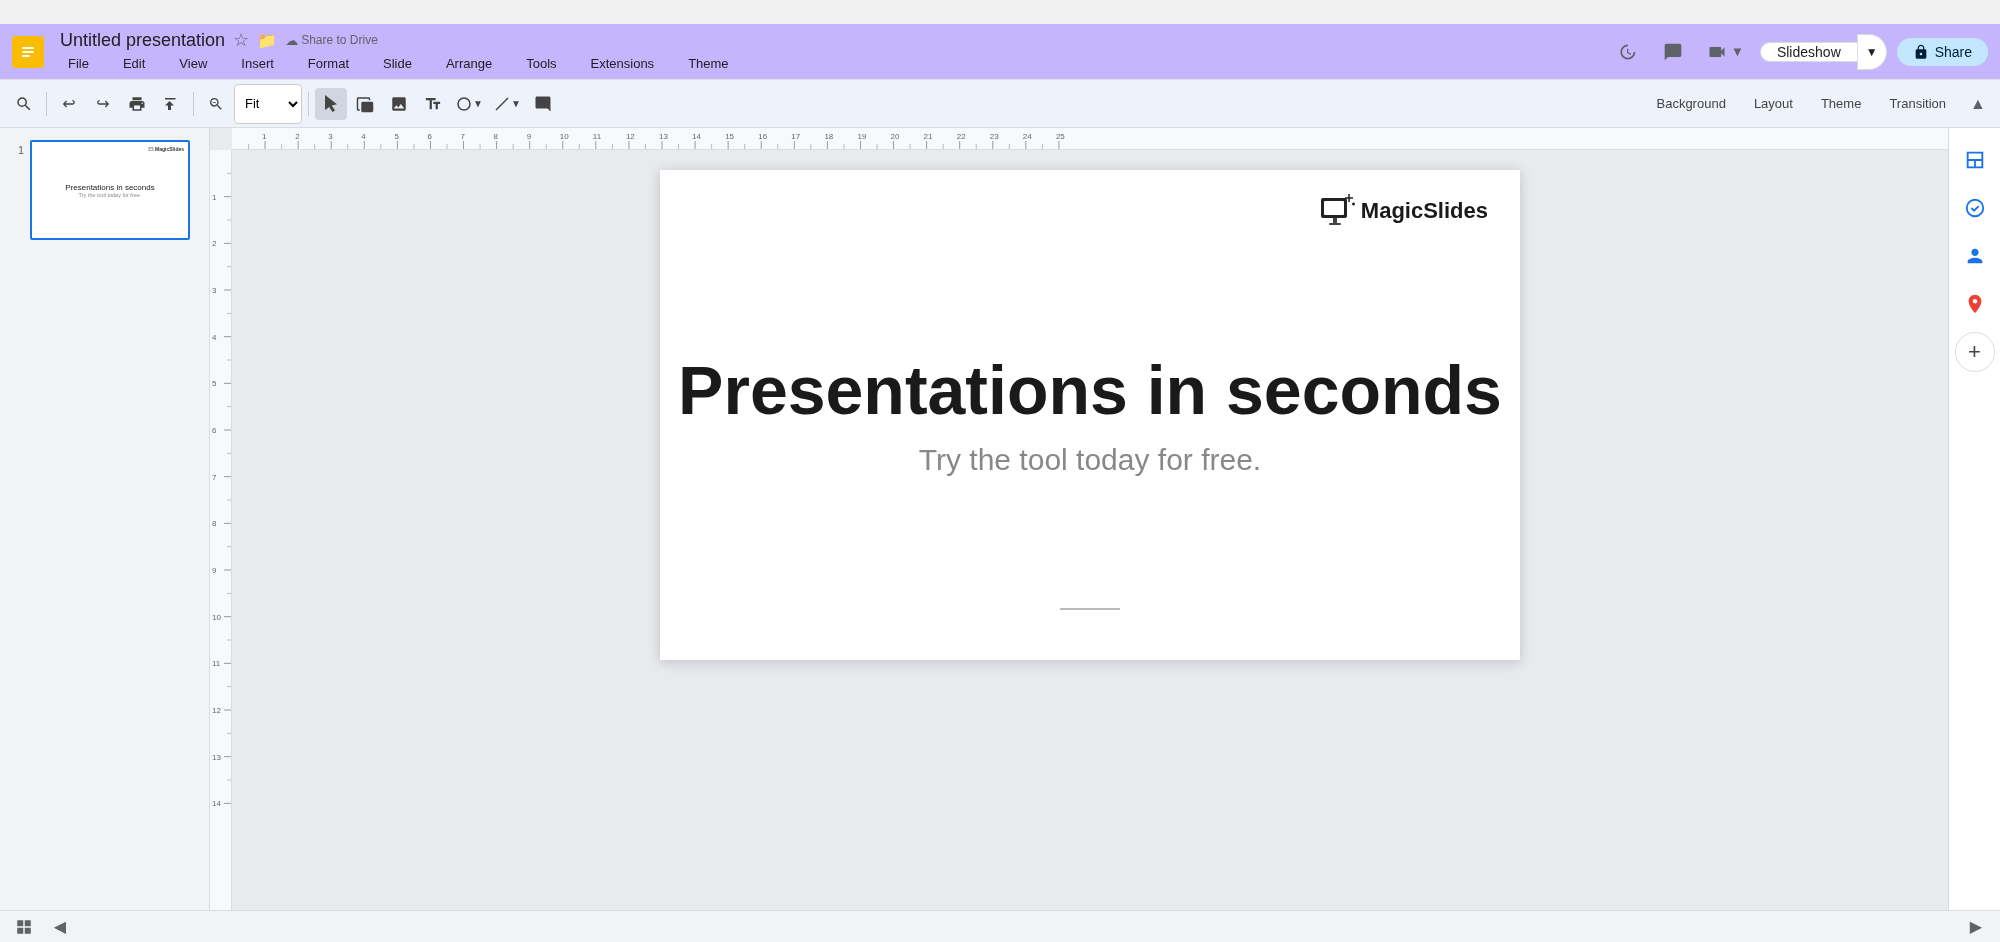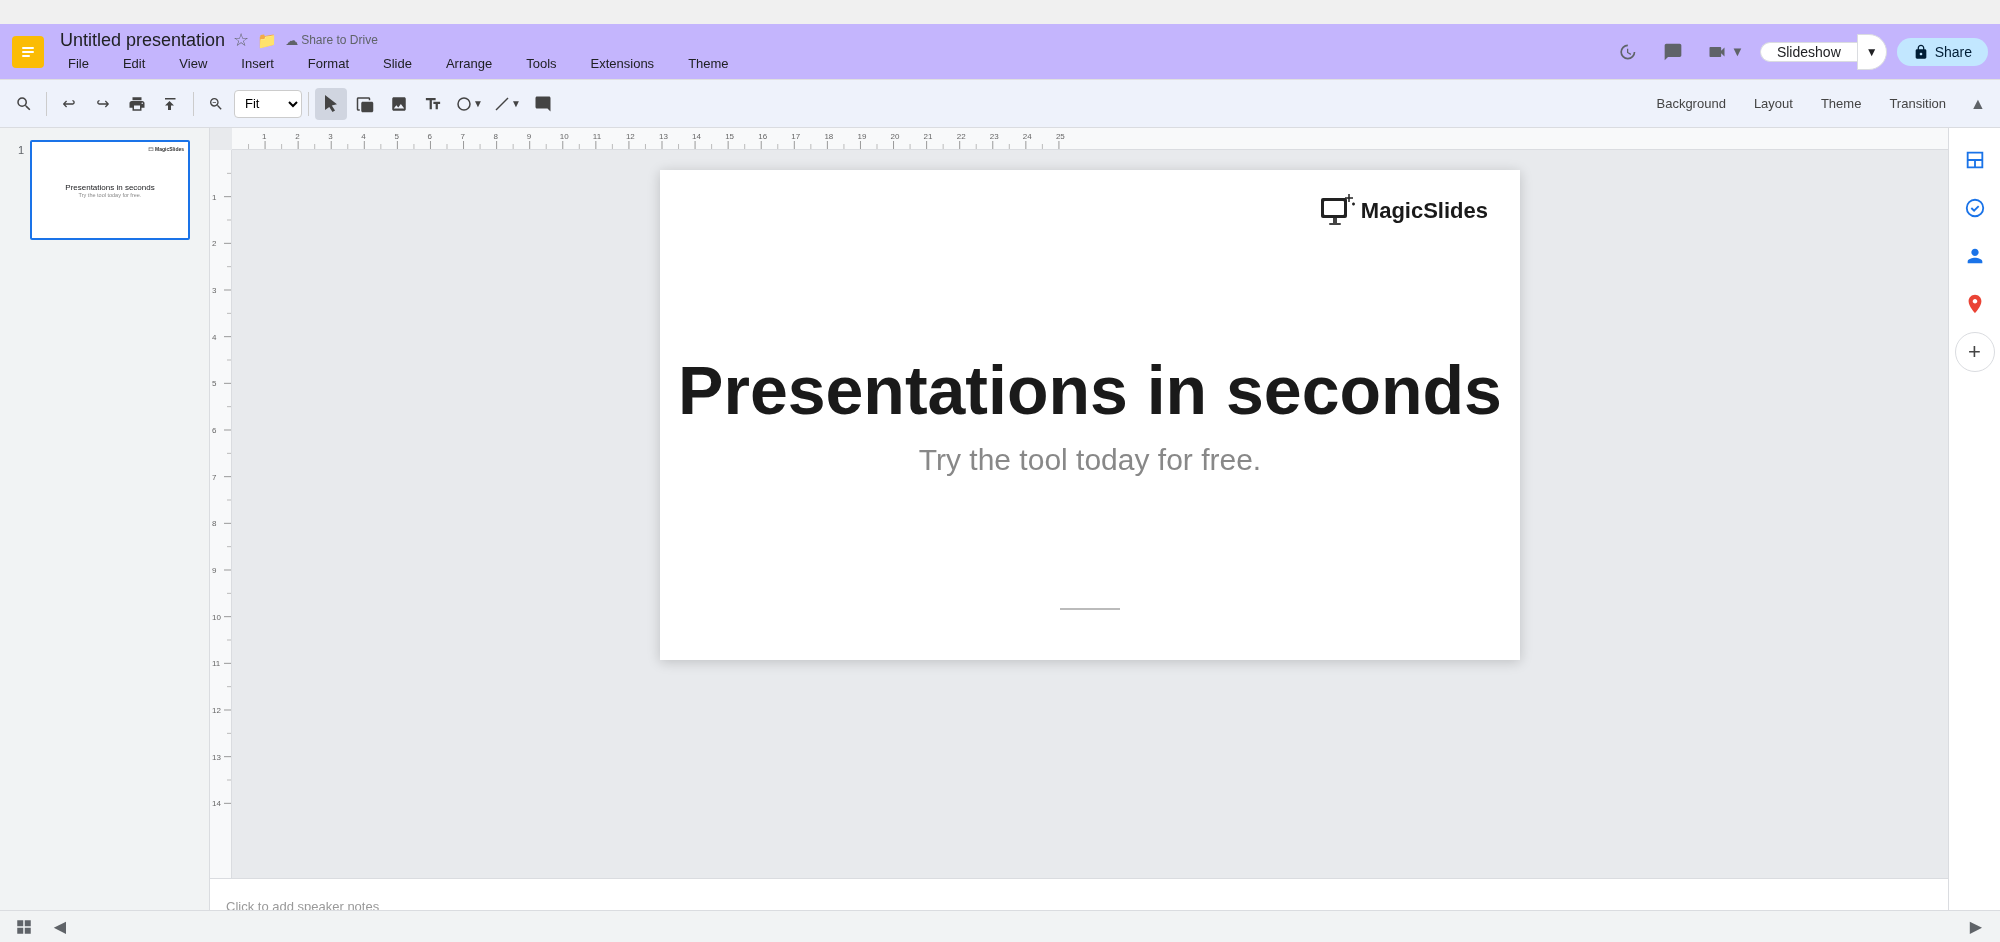--- a/index.html
+++ b/index.html
@@ -103,21 +103,21 @@
     .tb-divider {
       width: 1px;
       height: 24px;
       background: #ccc;
       margin: 0 4px;
     }
     .tb-select {
       border: none;
       background: #fff;
       border-radius: 4px;
-      height: 28px;
+      height: 40px;
       padding: 0 6px;
       font-size: 13px;
       cursor: pointer;
       border: 1px solid #ccc;
       min-width: 60px;
     }
     .toolbar-right {
       margin-left: auto;
       display: flex;
       align-items: center;
@@ -730,23 +730,20 @@
 
           <div class="slide-main-title">Presentations in seconds</div>
 
           <div class="slide-subtitle">Try the tool today for free.</div>
 
           <div class="slide-divider-line"></div>
         </div>
       </div>
     </div>
 
-    <div id="speaker-notes">
-      <span style="color:#999;font-size:13px;">Click to add speaker notes</span>
-    </div>
   </div>
 
   <div id="right-panel">
     <div class="rp-icon" title="Explore">
       <svg width="22" height="22" viewBox="0 0 24 24" fill="#1a73e8">
           <path d="M3 3h18v18H3V3zm2 2v6h14V5H5zm0 8v6h6v-6H5zm8 0v6h6v-6h-6z"></path>
         </svg>
     </div>
     <div class="rp-icon" title="Tasks">
       <svg width="22" height="22" viewBox="0 0 24 24" fill="#1a73e8">

